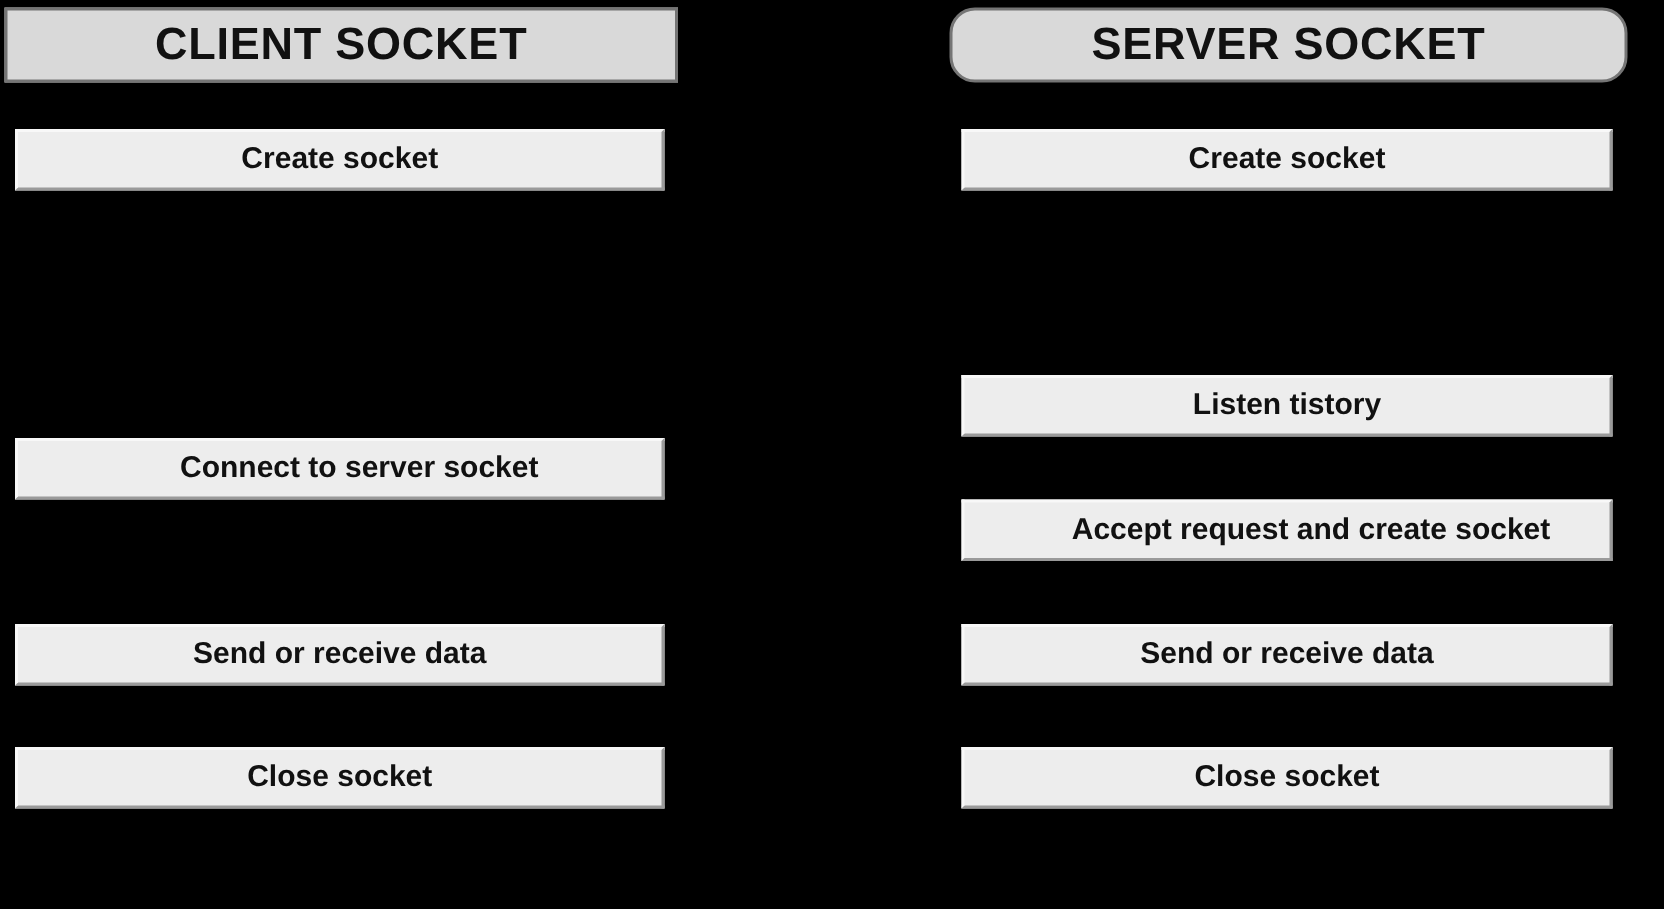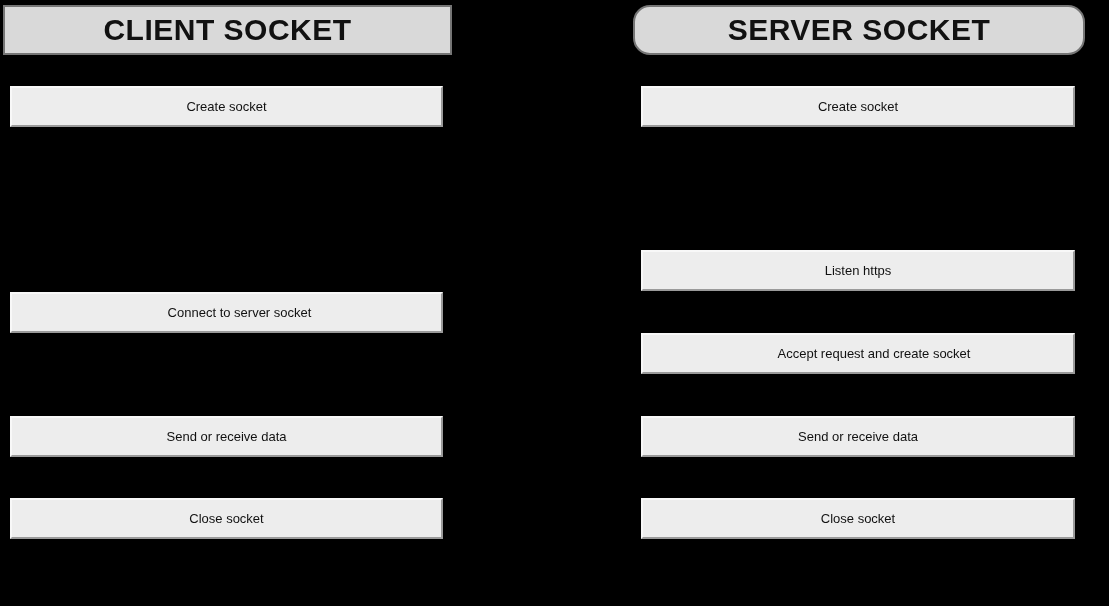--- a/index.html
+++ b/index.html
@@ -35,22 +35,22 @@
     position: absolute;
     display: flex;
     align-items: center;
     justify-content: center;
     background: #ededed;
     border-top: 2px solid #f8f8f8;
     border-left: 2px solid #f8f8f8;
     border-right: 2px solid #9a9a9a;
     border-bottom: 2px solid #9a9a9a;
     box-sizing: border-box;
-    font-size: 13px;
-    font-weight: normal;
+    font-size: 20px;
+    font-weight: bold;
     color: #111111;
   }
   .client-step { left: 10px;  width: 433px; height: 41px; }
   .server-step { left: 641px; width: 434px; height: 41px; }
 
   .c-step-0 { top: 86px;  }
   .c-step-1 { top: 292px; padding-left: 26px; }
   .c-step-2 { top: 416px; }
   .c-step-3 { top: 498px; }
 
@@ -85,21 +85,21 @@
 
   <div class="step-box client-step c-step-2">Send or receive data</div>
 
   <div class="step-box client-step c-step-3">Close socket</div>
 
   <div class="col-header header-server">SERVER SOCKET</div>
 
   <div class="step-box server-step s-step-0">Create socket</div>
 
 
-  <div class="step-box server-step s-step-2">Listen https</div>
+  <div class="step-box server-step s-step-2">Listen tistory</div>
 
   <div class="step-box server-step s-step-3">Accept request and create socket</div>
 
   <div class="step-box server-step s-step-4">Send or receive data</div>
 
   <div class="step-box server-step s-step-5">Close socket</div>
 
 
 </div>
 

